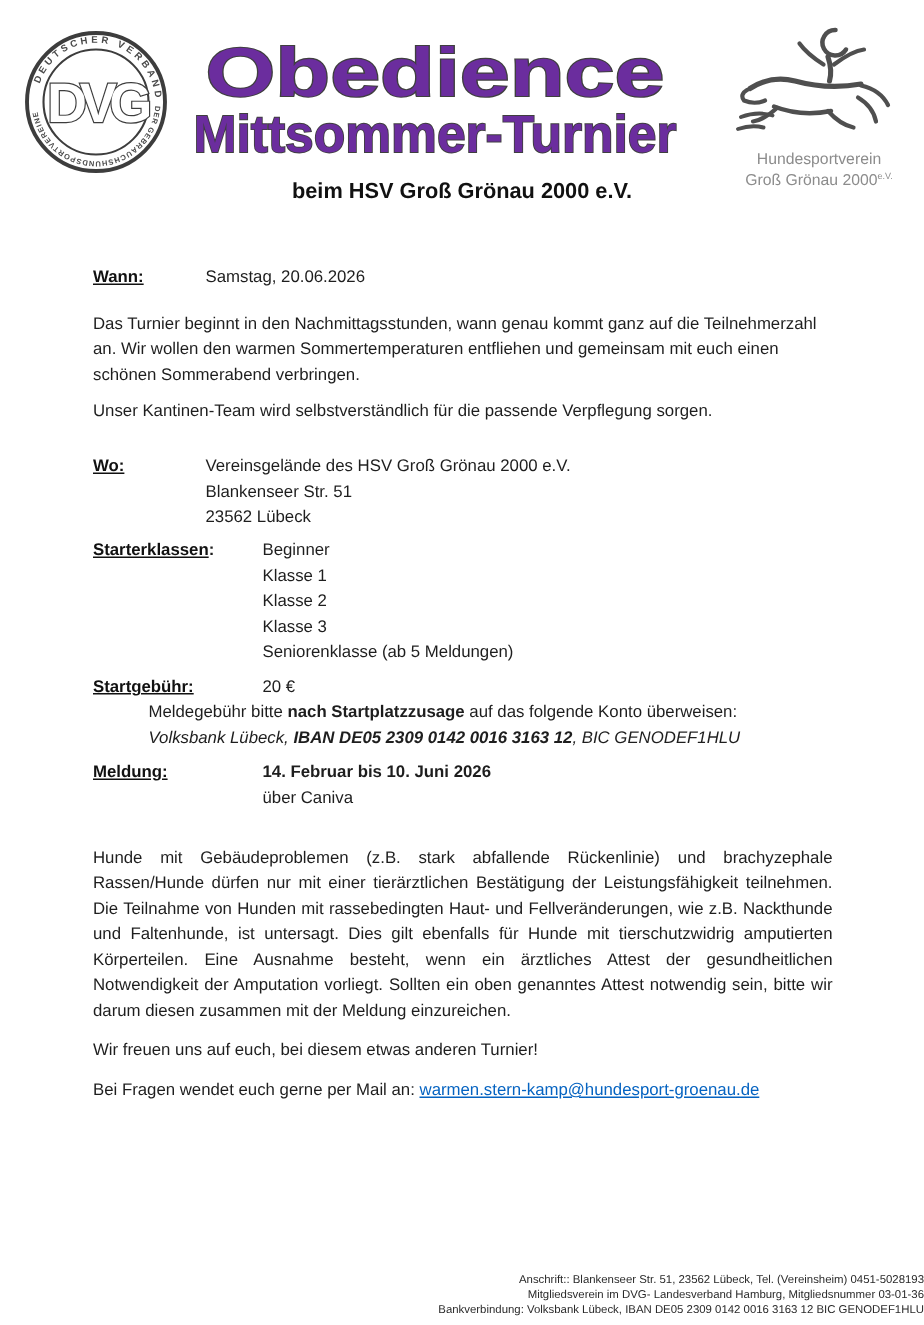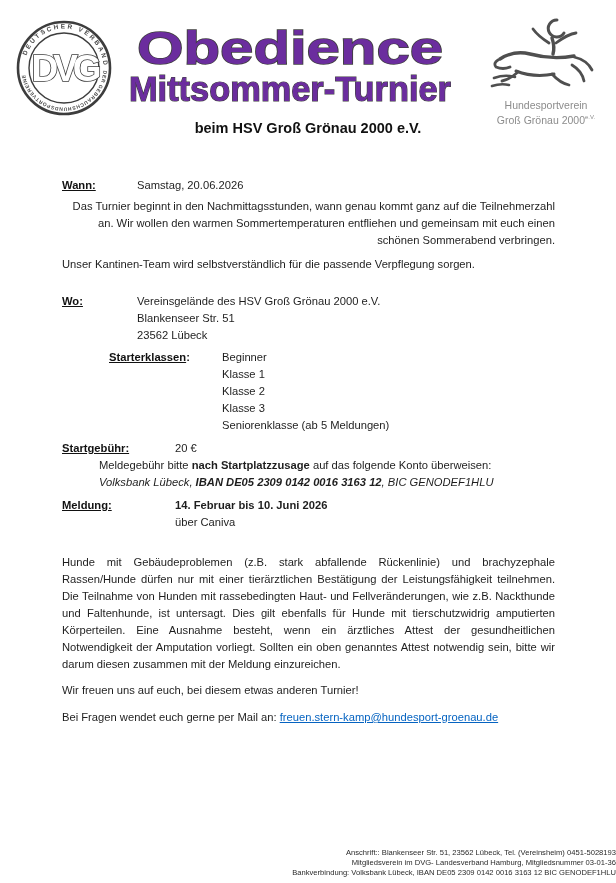--- a/index.html
+++ b/index.html
@@ -21,24 +21,24 @@
   .club-caption sup{font-size:6px;}
   
   .subtitle{text-align:center;font-weight:bold;font-size:14.5px;margin-top:12px;color:#111;}
   
   .content{padding:0 61px 0 62px;font-size:11.2px;line-height:17px;color:#1e1e1e;}
   .row{display:flex;}
   .lbl{font-weight:bold;text-decoration:underline;color:#111;white-space:nowrap;}
   .lbl-col{width:75px;flex-shrink:0;}
   .lbl-col-wide{width:113px;flex-shrink:0;}
   .row-wann{margin-top:41px;}
-  .para{margin-top:4px;text-align:right;}
+  .para{margin-top:14px;}
   .para-gap{margin-top:7px;}
   .row-wo{margin-top:20px;}
-  .row-starter{margin-top:5px;margin-left:47px;}
+  .row-starter{margin-top:5px;}
   .row-gebuehr{margin-top:6px;}
   .indent{margin-left:37px;}
   .bank-line{font-style:italic;}
   .bank-line b{font-style:italic;}
   .row-meldung{margin-top:6px;}
   .rules{margin-top:23px;text-align:justify;}
   .closing{margin-top:9px;}
   .contact{margin-top:10px;}
   .email-link{color:#0563c1;text-decoration:underline;cursor:pointer;}
   
@@ -151,21 +151,21 @@
       <div>
         <div style="font-weight:bold">14. Februar bis 10. Juni 2026</div>
         <div>über Caniva</div>
       </div>
     </div>
 
     <div class="rules">Hunde mit Gebäudeproblemen (z.B. stark abfallende Rückenlinie) und brachyzephale Rassen/Hunde dürfen nur mit einer tierärztlichen Bestätigung der Leistungsfähigkeit teilnehmen. Die Teilnahme von Hunden mit rassebedingten Haut- und Fellveränderungen, wie z.B. Nackthunde und Faltenhunde, ist untersagt. Dies gilt ebenfalls für Hunde mit tierschutzwidrig amputierten Körperteilen. Eine Ausnahme besteht, wenn ein ärztliches Attest der gesundheitlichen Notwendigkeit der Amputation vorliegt. Sollten ein oben genanntes Attest notwendig sein, bitte wir darum diesen zusammen mit der Meldung einzureichen.</div>
 
     <div class="closing">Wir freuen uns auf euch, bei diesem etwas anderen Turnier!</div>
 
-    <div class="contact"><span>Bei Fragen wendet euch gerne per Mail an: </span><a class="email-link">freuen.stern-kamp@hundesport-groenau.de</a></div>
+    <div class="contact"><span>Bei Fragen wendet euch gerne per Mail an: </span><a class="email-link">warmen.stern-kamp@hundesport-groenau.de</a></div>
   </div>
 
   <div class="footer">
     <div>Anschrift:: Blankenseer Str. 51, 23562 Lübeck, Tel. (Vereinsheim) 0451-5028193</div>
     <div>Mitgliedsverein im DVG- Landesverband Hamburg, Mitgliedsnummer 03-01-36</div>
     <div>Bankverbindung: Volksbank Lübeck, IBAN DE05 2309 0142 0016 3163 12 BIC GENODEF1HLU</div>
   </div>
 
 </div>
 

